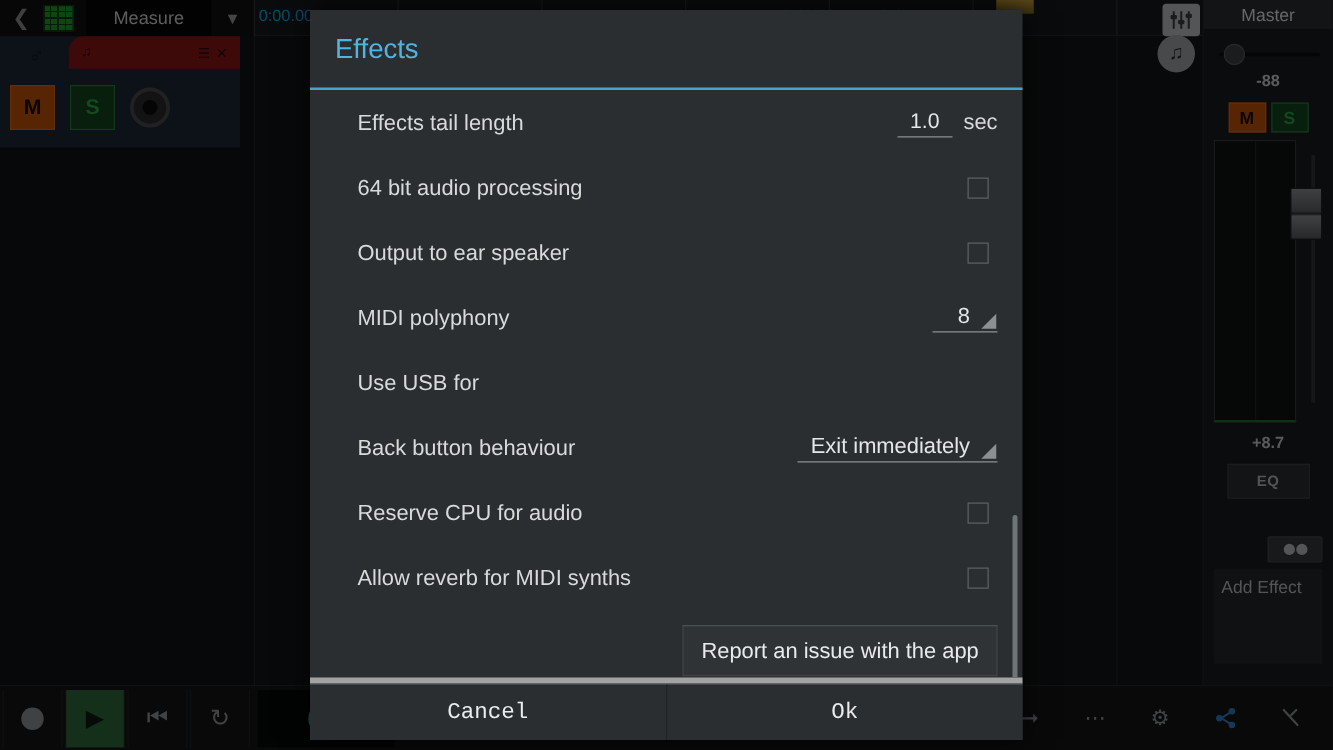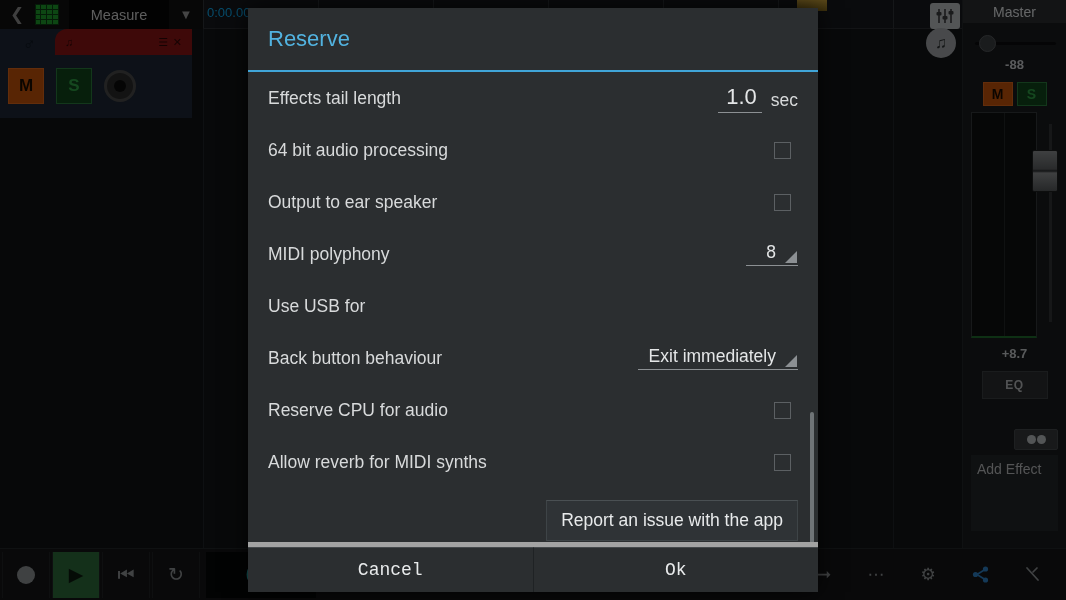--- a/index.html
+++ b/index.html
@@ -233,37 +233,38 @@
     display: flex; align-items: center;
     border-bottom: 2px solid #40a5d8;
   }
   .dlg-title { color: #52b3e0; font-size: 22px; }
 
   .dlg-body {
     position: relative;
     flex: 1;
     padding: 0 20px;
     overflow: hidden;
+    margin-left: 18px;
   }
   .row {
     height: 52px;
     display: flex; align-items: center;
   }
   .row-label { color: #d8dadb; font-size: 17.5px; flex: 1; }
 
   .checkbox {
     width: 17px; height: 17px; margin-right: 7px;
     border: 1px solid #5c6063; background: transparent;
   }
 
   .valctl { display: flex; align-items: flex-end; }
   .num-field {
     min-width: 44px; padding: 0 5px 2px 5px;
-    text-align: right;
-    color: #e4e6e7; font-size: 22px;
+    text-align: center;
+    color: #e4e6e7; font-size: 17px;
     border-bottom: 1px solid #8c9093;
   }
   .unit { color: #d8dadb; font-size: 17.5px; margin-left: 9px; padding-bottom: 2px; }
 
   .spinner {
     position: relative;
     min-width: 52px; padding: 0 22px 2px 5px;
     text-align: right;
     color: #e4e6e7; font-size: 17.5px;
     border-bottom: 1px solid #8c9093;
@@ -441,21 +442,21 @@
         </div>
       </div>
     </div>
   </div>
 
   <div id="scrim"></div>
 
   <div id="dialog">
 
     <div class="dlg-header">
-      <div class="dlg-title">Reserve</div>
+      <div class="dlg-title">Effects</div>
     </div>
 
     <div class="dlg-body">
 
       <div class="row">
         <div class="row-label">Effects tail length</div>
         <div class="valctl">
           <div class="num-field">1.0</div>
           <div class="unit">sec</div>
         </div>

